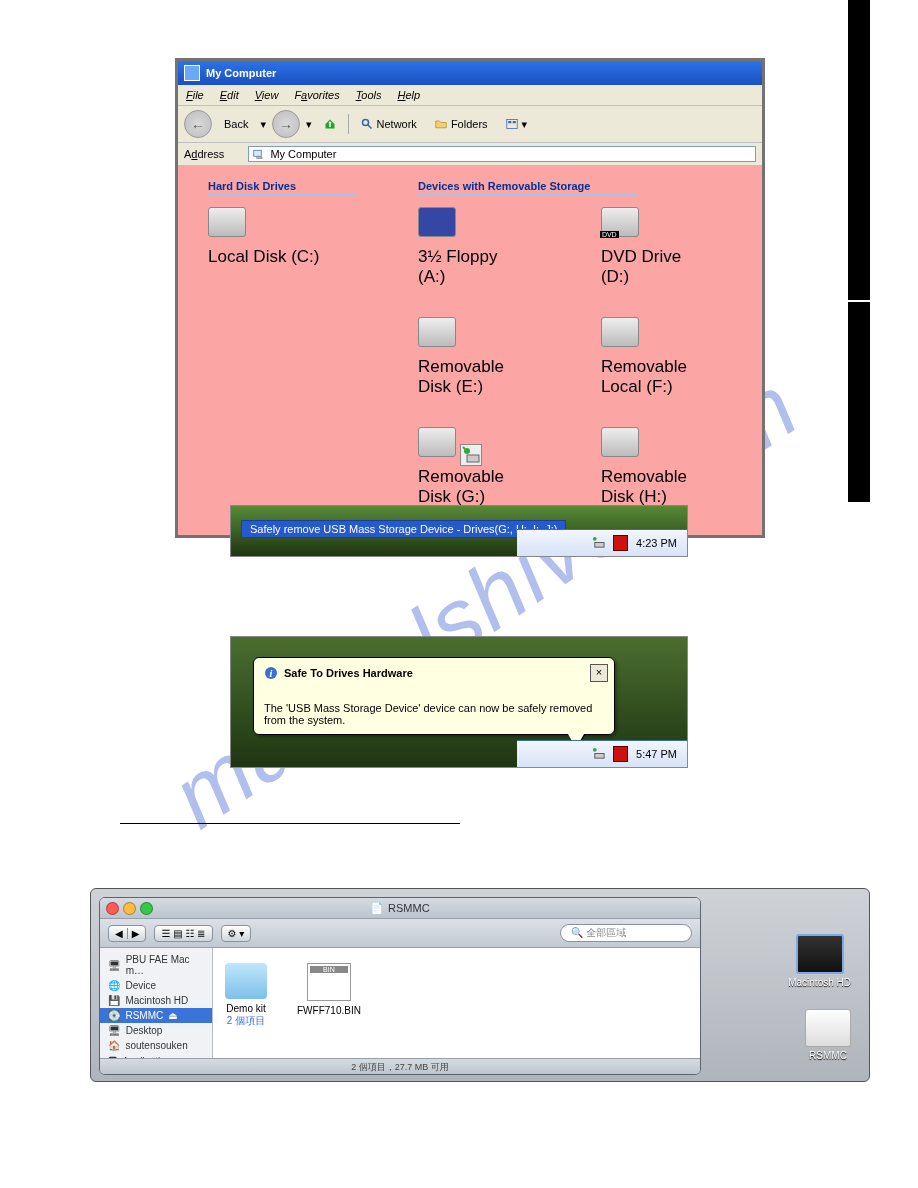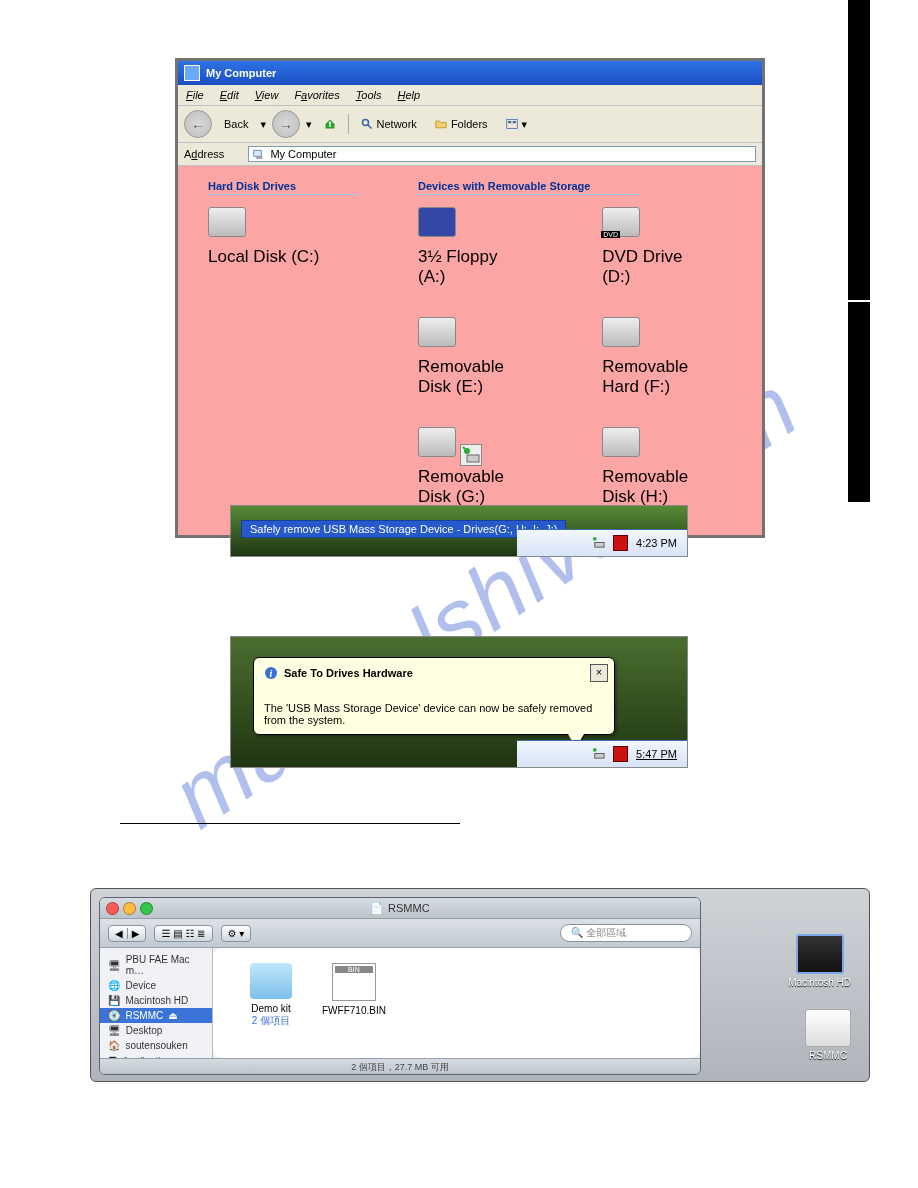--- a/index.html
+++ b/index.html
@@ -171,21 +171,21 @@
     position:absolute; right:6px; top:6px;
     width:16px; height:16px; border:1px solid #555; text-align:center; line-height:14px;
     font-family:Arial; background:#ece9d8;
   }
   .shot3 .tray {
     position:absolute; bottom:0; right:0;
     height:26px; width:150px;
     background:linear-gradient(#f2f6fd,#d7e3f7);
     border-top:1px solid #3b6ea5;
     display:flex; align-items:center; justify-content:flex-end;
-    padding:0 10px; gap:8px; font-size:11px;text-decoration:underline;
+    padding:0 10px; gap:8px; font-size:11px;
   }
   .balloon-tail {
     position:absolute; right:30px; bottom:-14px;
     width:0; height:0;
     border-left:8px solid transparent;
     border-right:8px solid transparent;
     border-top:14px solid #ffffe1;
     filter:drop-shadow(1px 1px 0 #000);
   }
 
@@ -235,21 +235,21 @@
   }
   .mac-body { display:flex; height:110px; }
   .mac-side {
     width:112px; background:#f0f2f5; border-right:1px solid #b6bec8;
     font-size:10px; color:#333; padding:4px 0; overflow:hidden;
   }
   .mac-side div { padding:2px 8px; display:flex; align-items:center; gap:5px; }
   .mac-side .sel { background:#3b74d8; color:#fff; }
   .mac-content {
     flex:1; background:#fff; display:flex; align-items:flex-start; gap:30px;
-    padding:15px 37px; font-size:10px; text-align:center;border-radius:9px;
+    padding:15px 12px; font-size:10px; text-align:center;
   }
   .mac-item .micon { width:42px; height:36px; margin:0 auto 4px; }
   .mac-item.folder .micon { background:linear-gradient(#bfe6fb,#7dc0ea); border-radius:4px; }
   .mac-item.file .micon { background:#fff; border:1px solid #999; position:relative; }
   .mac-item.file .micon::before { content:"BIN"; position:absolute; top:2px; left:2px; right:2px; font-size:7px; background:#888; color:#fff; }
   .mac-status {
     height:16px; background:linear-gradient(#d5dbe1,#bcc4cc);
     border-top:1px solid #97a0aa; font-size:9px; color:#444;
     display:flex; align-items:center; justify-content:center;
   }
@@ -370,21 +370,21 @@
                 <span>Removable Disk (G:)</span>
               </div>
             </div>
             <div class="col">
               <div class="drive">
                 <div class="dicon dvd"></div>
                 <span>DVD Drive (D:)</span>
               </div>
               <div class="drive">
                 <div class="dicon"></div>
-                <span>Removable Hard (F:)</span>
+                <span>Removable Local (F:)</span>
               </div>
               <div class="drive">
                 <div class="dicon"></div>
                 <span>Removable Disk (H:)</span>
               </div>
             </div>
           </div>
         </div>
       </div>
     </div>

